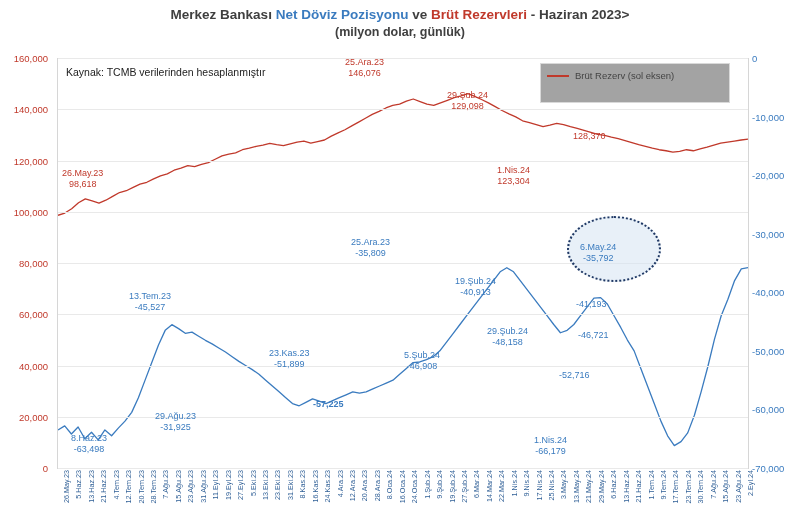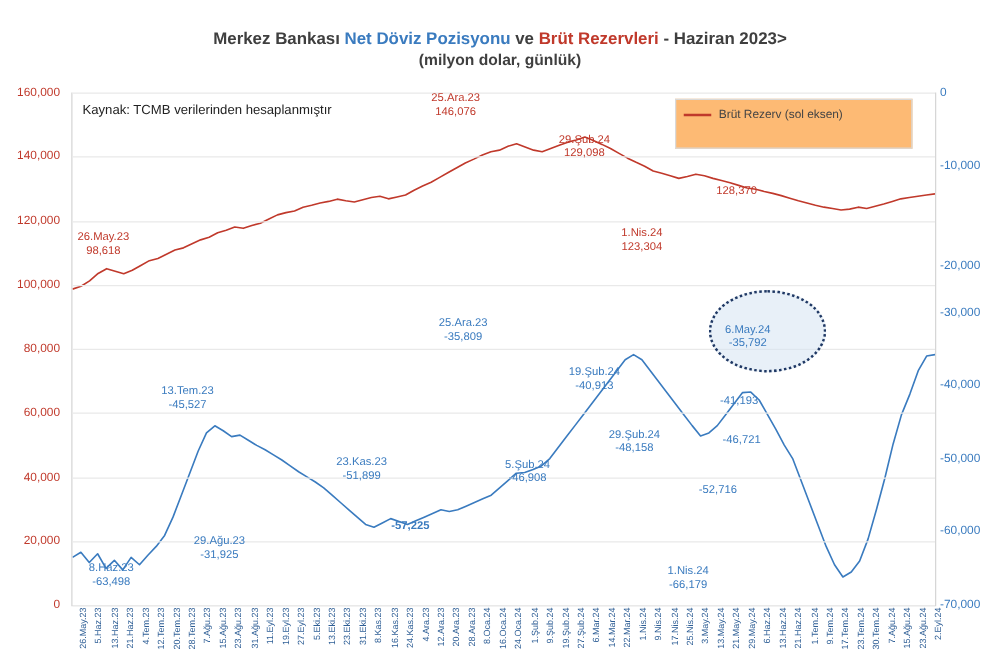--- a/index.html
+++ b/index.html
@@ -3,21 +3,21 @@
 <meta charset="utf-8">
 <style>
   html,body{margin:0;padding:0;}
   body{
     width:800px;height:523px;
     background:#ffffff;
     font-family:"Liberation Sans", sans-serif;
     overflow:hidden;
     position:relative;
   }
-  #chart-root{position:absolute;left:0;top:16px;width:800px;height:467px;}
+  #chart-root{position:absolute;left:0;top:0;width:800px;height:467px;}
 
   
   .title-wrap{
     position:absolute;left:0;top:6px;width:800px;text-align:center;
     font-size:13.5px;font-weight:bold;color:#3f3f3f;line-height:18px;
   }
   .title-wrap .seg-blue{color:#3a7bbf;}
   .title-wrap .seg-red{color:#c0392b;}
   .subtitle{
     position:absolute;left:0;top:25px;width:800px;text-align:center;
@@ -48,21 +48,21 @@
   }
 
   
   .source-note{
     position:absolute;left:66px;top:66px;font-size:10.5px;color:#222;
   }
 
   
   .legend{
     position:absolute;left:540px;top:63px;width:190px;height:40px;
-    border:1px solid #d9d9d9;background:#fdba74;padding:4px 6px;box-sizing:border-box;
+    border:1px solid #d9d9d9;background:#a3a3a3;padding:4px 6px;box-sizing:border-box;
   }
   .legend-row{display:flex;align-items:center;height:15px;}
   .legend-swatch{width:22px;height:2px;margin-right:6px;}
   .legend-text{font-size:9.5px;color:#444;}
 
   
   .anno{position:absolute;font-size:9px;line-height:11px;text-align:center;white-space:nowrap;}
   .anno.red{color:#c0392b;}
   .anno.blue{color:#3a7bbf;}
 
@@ -123,21 +123,21 @@
       <div class="axis-left-label" style="top: 160.5px;">120,000</div>
       <div class="axis-left-label" style="top: 109.25px;">140,000</div>
       <div class="axis-left-label" style="top: 58px;">160,000</div>
     </div>
   <div id="right-axis">
       <div class="axis-right-label" style="top: 468px;">-70,000</div>
       <div class="axis-right-label" style="top: 409.429px;">-60,000</div>
       <div class="axis-right-label" style="top: 350.857px;">-50,000</div>
       <div class="axis-right-label" style="top: 292.286px;">-40,000</div>
       <div class="axis-right-label" style="top: 233.714px;">-30,000</div>
-      <div class="axis-right-label" style="top: 175.143px; margin-top: 22px;">-20,000</div>
+      <div class="axis-right-label" style="top: 175.143px;">-20,000</div>
       <div class="axis-right-label" style="top: 116.571px;">-10,000</div>
       <div class="axis-right-label" style="top: 58px;">0</div>
     </div>
   <div class="xlabels" id="x-axis">
       <div class="xtick" style="left: 4px;">26.May.23</div>
       <div class="xtick" style="left: 16.4364px;">5.Haz.23</div>
       <div class="xtick" style="left: 28.8727px;">13.Haz.23</div>
       <div class="xtick" style="left: 41.3091px;">21.Haz.23</div>
       <div class="xtick" style="left: 53.7455px;">4.Tem.23</div>
       <div class="xtick" style="left: 66.1818px;">12.Tem.23</div>

